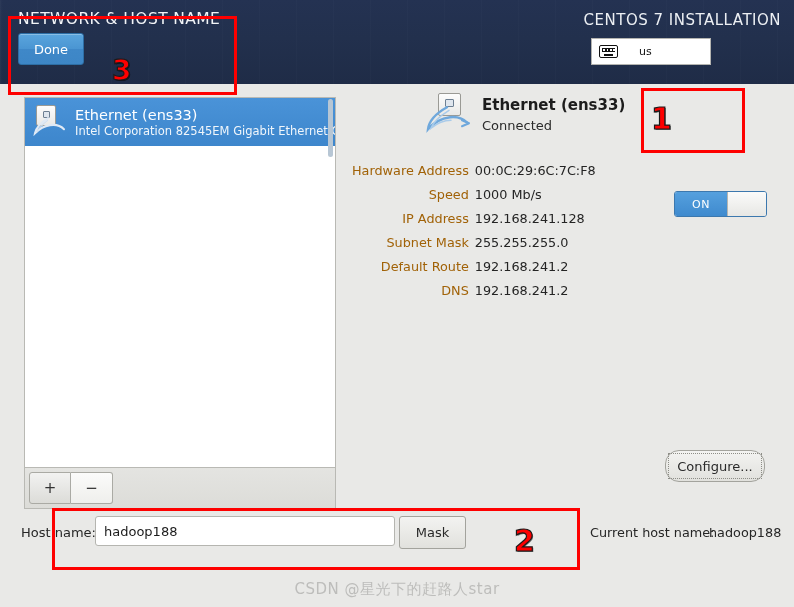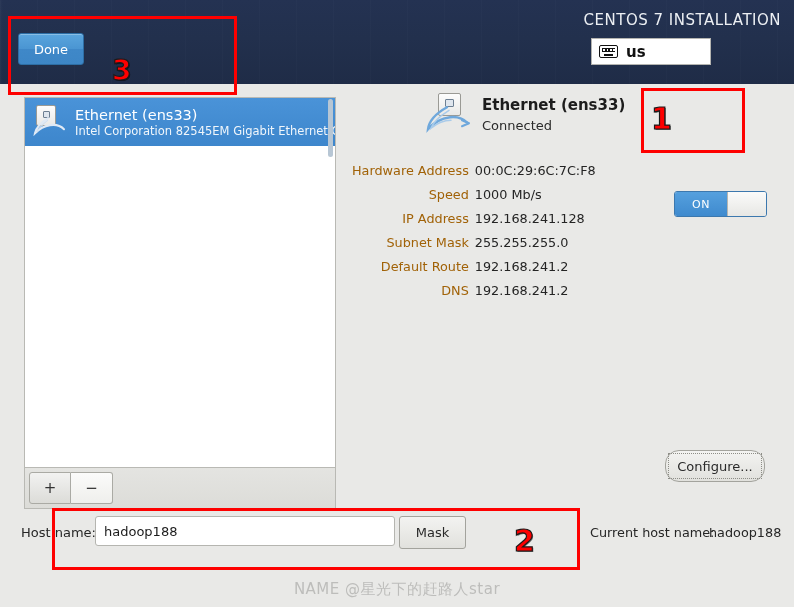--- a/index.html
+++ b/index.html
@@ -100,24 +100,24 @@
       repeating-linear-gradient(0deg, #111 0 1.5px, transparent 1.5px 3.2px);
   }
   #kbd-indicator .kbd-glyph::after {
     content: "";
     position: absolute;
     left: 3.5px; bottom: 1.5px;
     width: 9px; height: 1.8px;
     background: #111;
   }
   #kbd-indicator .kbd-label {
-    font-size: 15px;
-    font-weight: bold;
+    font-size: 11px;
+    font-weight: normal;
     color: #111;
-    margin-left: 8px;
+    margin-left: 21px;
   }
   #help-button {
     position: absolute;
     left: 716px; top: 33px;
     width: 62px; height: 36px;
     border: 1px solid #9e9e98;
     border-radius: 3px;
     background: linear-gradient(180deg, #f4f4f3 0%, #e2e2de 100%);
     color: #2b2b2b;
     font-size: 14px;
@@ -440,20 +440,21 @@
   #annot-num-1 { left: 651px; top: 104px; }
   #annot-box-2 { left: 52px;  top: 508px; width: 528px; height: 62px; }
   #annot-num-2 { left: 514px; top: 526px; }
   #annot-box-3 { left: 8px;   top: 16px;  width: 229px; height: 79px; }
   #annot-num-3 { left: 112px; top: 57px;  font-size: 28px; }
 </style>
 </head>
 <body>
 
 <div id="header">
+  <div id="spoke-title">NETWORK &amp; HOST NAME</div>
 
   <div id="done-button">
     <span>Done</span>
   </div>
 
   <div id="install-title">CENTOS 7 INSTALLATION</div>
 
   <div id="kbd-indicator">
     <span class="kbd-glyph"></span>
     <span class="kbd-label">us</span>
@@ -550,21 +551,21 @@
   </div>
 
   <div id="hostname-label">Host name:</div>
   <input id="hostname-input" type="text" value="hadoop188" style="">
   <div id="apply-button">
     <span>Mask</span>
   </div>
   <div id="current-hostname-label">Current host name:</div>
   <div id="current-hostname-value">hadoop188</div>
 
-  <div id="watermark">NAME @星光下的赶路人star</div>
+  <div id="watermark">CSDN @星光下的赶路人star</div>
 </div>
 
 <div class="annot-box" id="annot-box-1"></div>
 <div class="annot-num" id="annot-num-1">1</div>
 
 <div class="annot-box" id="annot-box-2"></div>
 <div class="annot-num" id="annot-num-2">2</div>
 
 <div class="annot-box" id="annot-box-3"></div>
 <div class="annot-num" id="annot-num-3">3</div>

